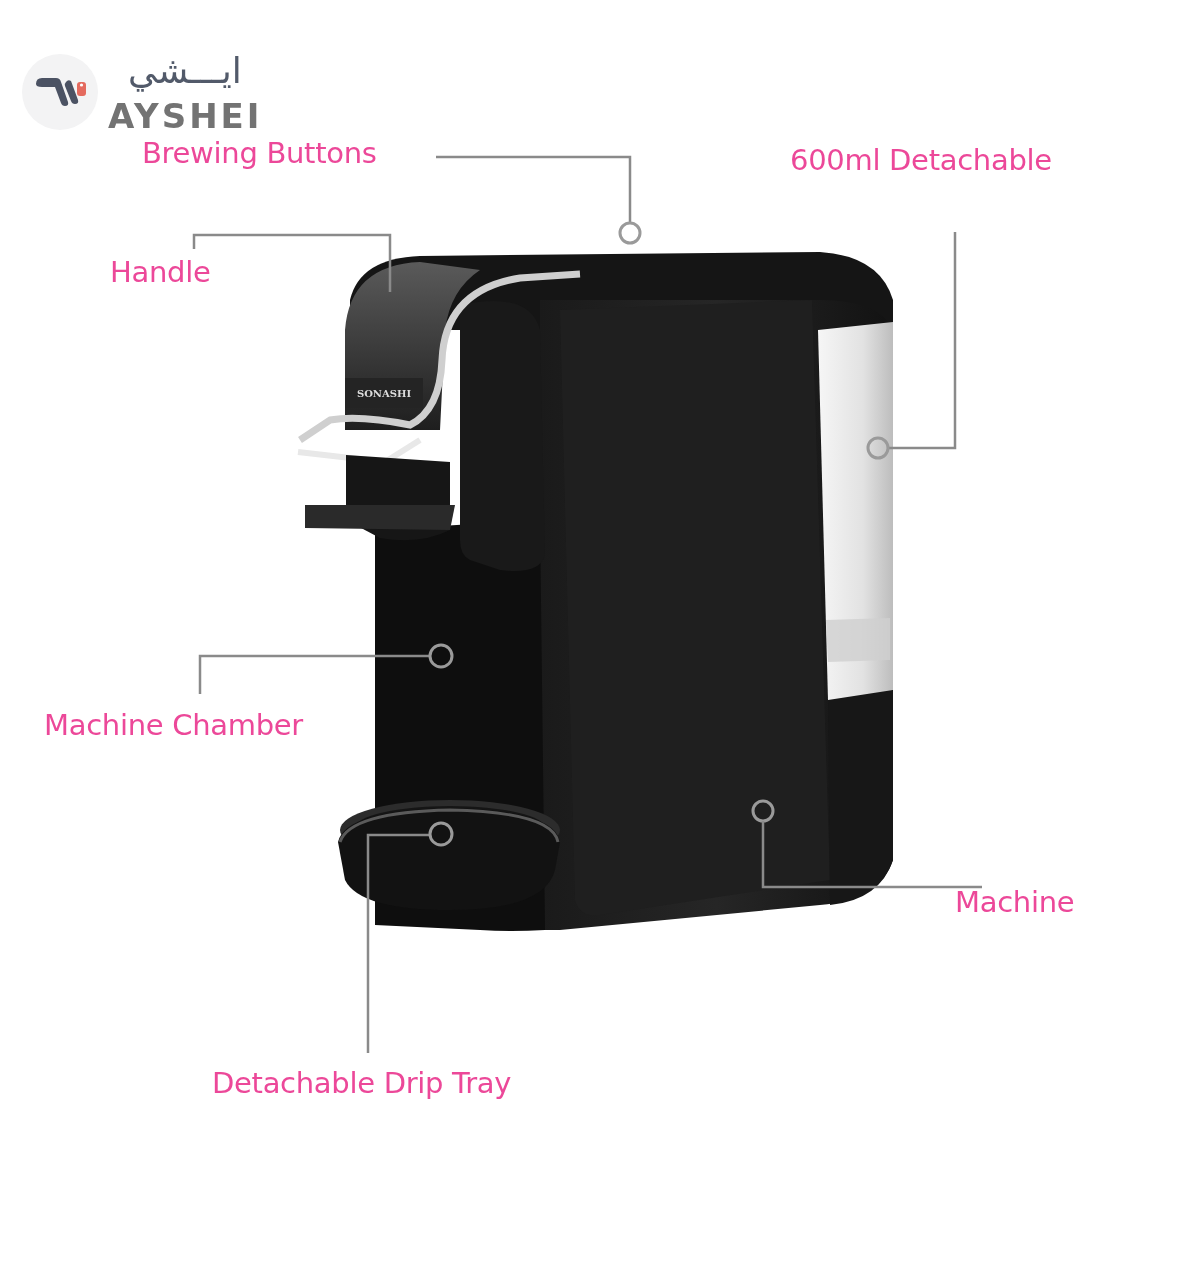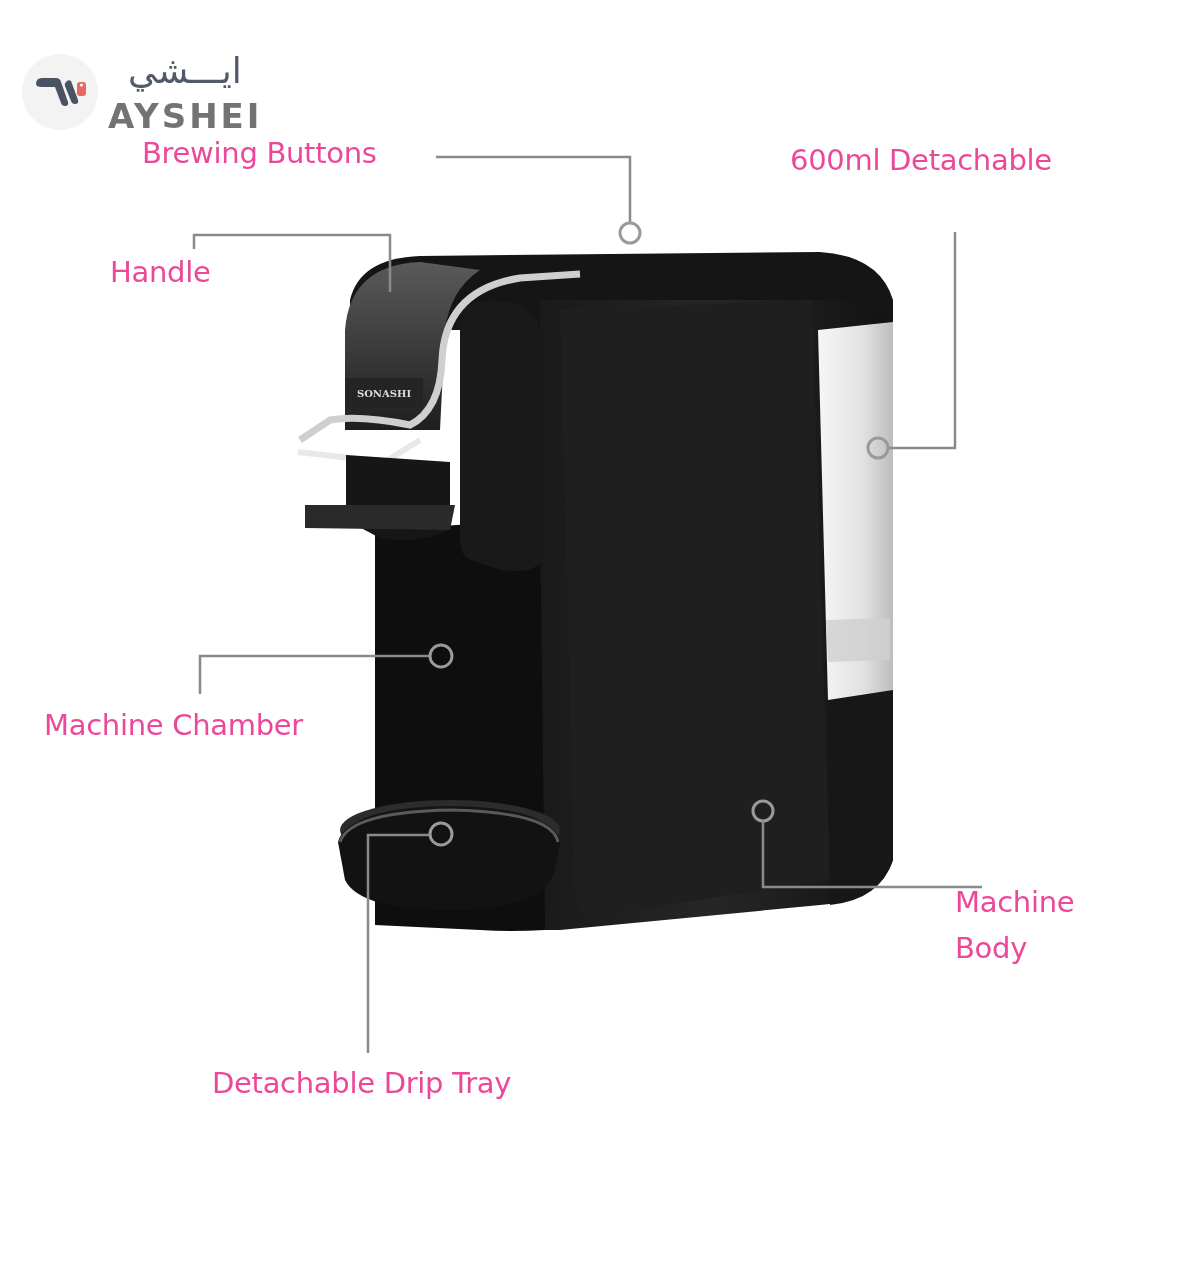--- a/index.html
+++ b/index.html
@@ -130,18 +130,17 @@
 <div class="label center" style="left:790px; top:137px; width:336px;">
   <div>600ml Detachable</div>
 </div>
 
 <div class="label center" style="left:44px; top:702px; width:320px;">
   <div>Machine Chamber</div>
 </div>
 
 <div class="label center" style="left:955px; top:872px; width:165px;margin-top:7px;">
   <div>Machine</div>
-  <div>Body</div>
 </div>
 
 <div class="label" style="left:212px; top:1060px;">
   <span>Detachable Drip Tray</span>
 </div>
 
 </body></html>

